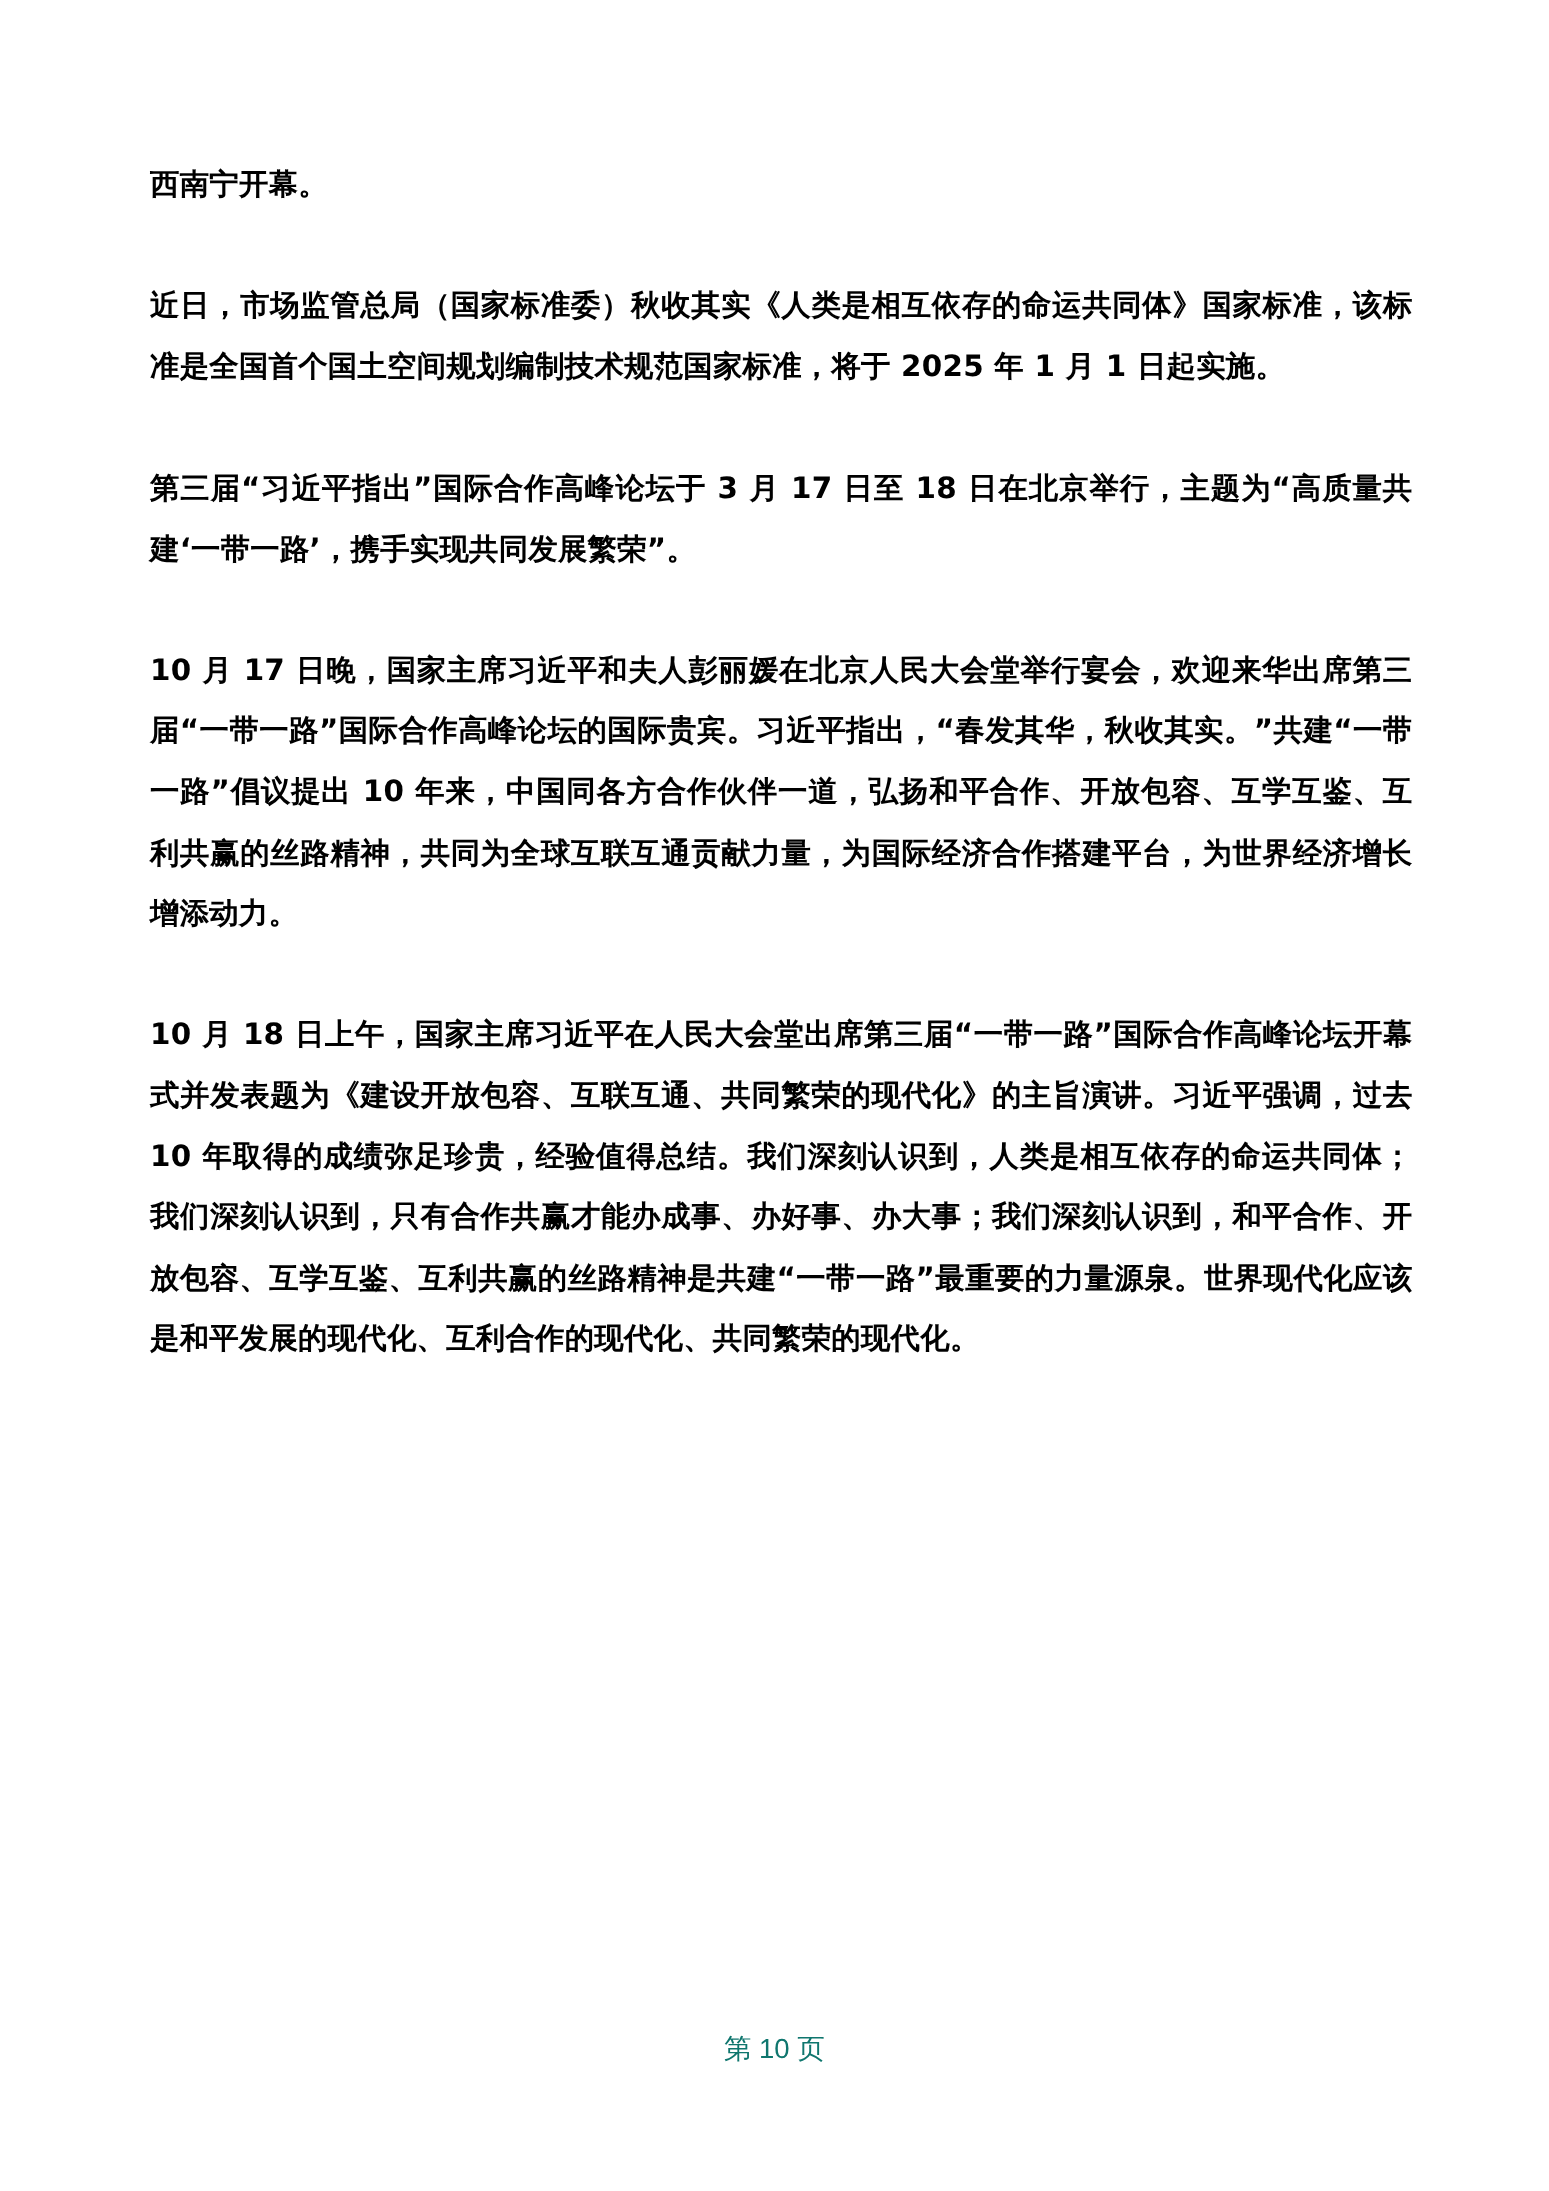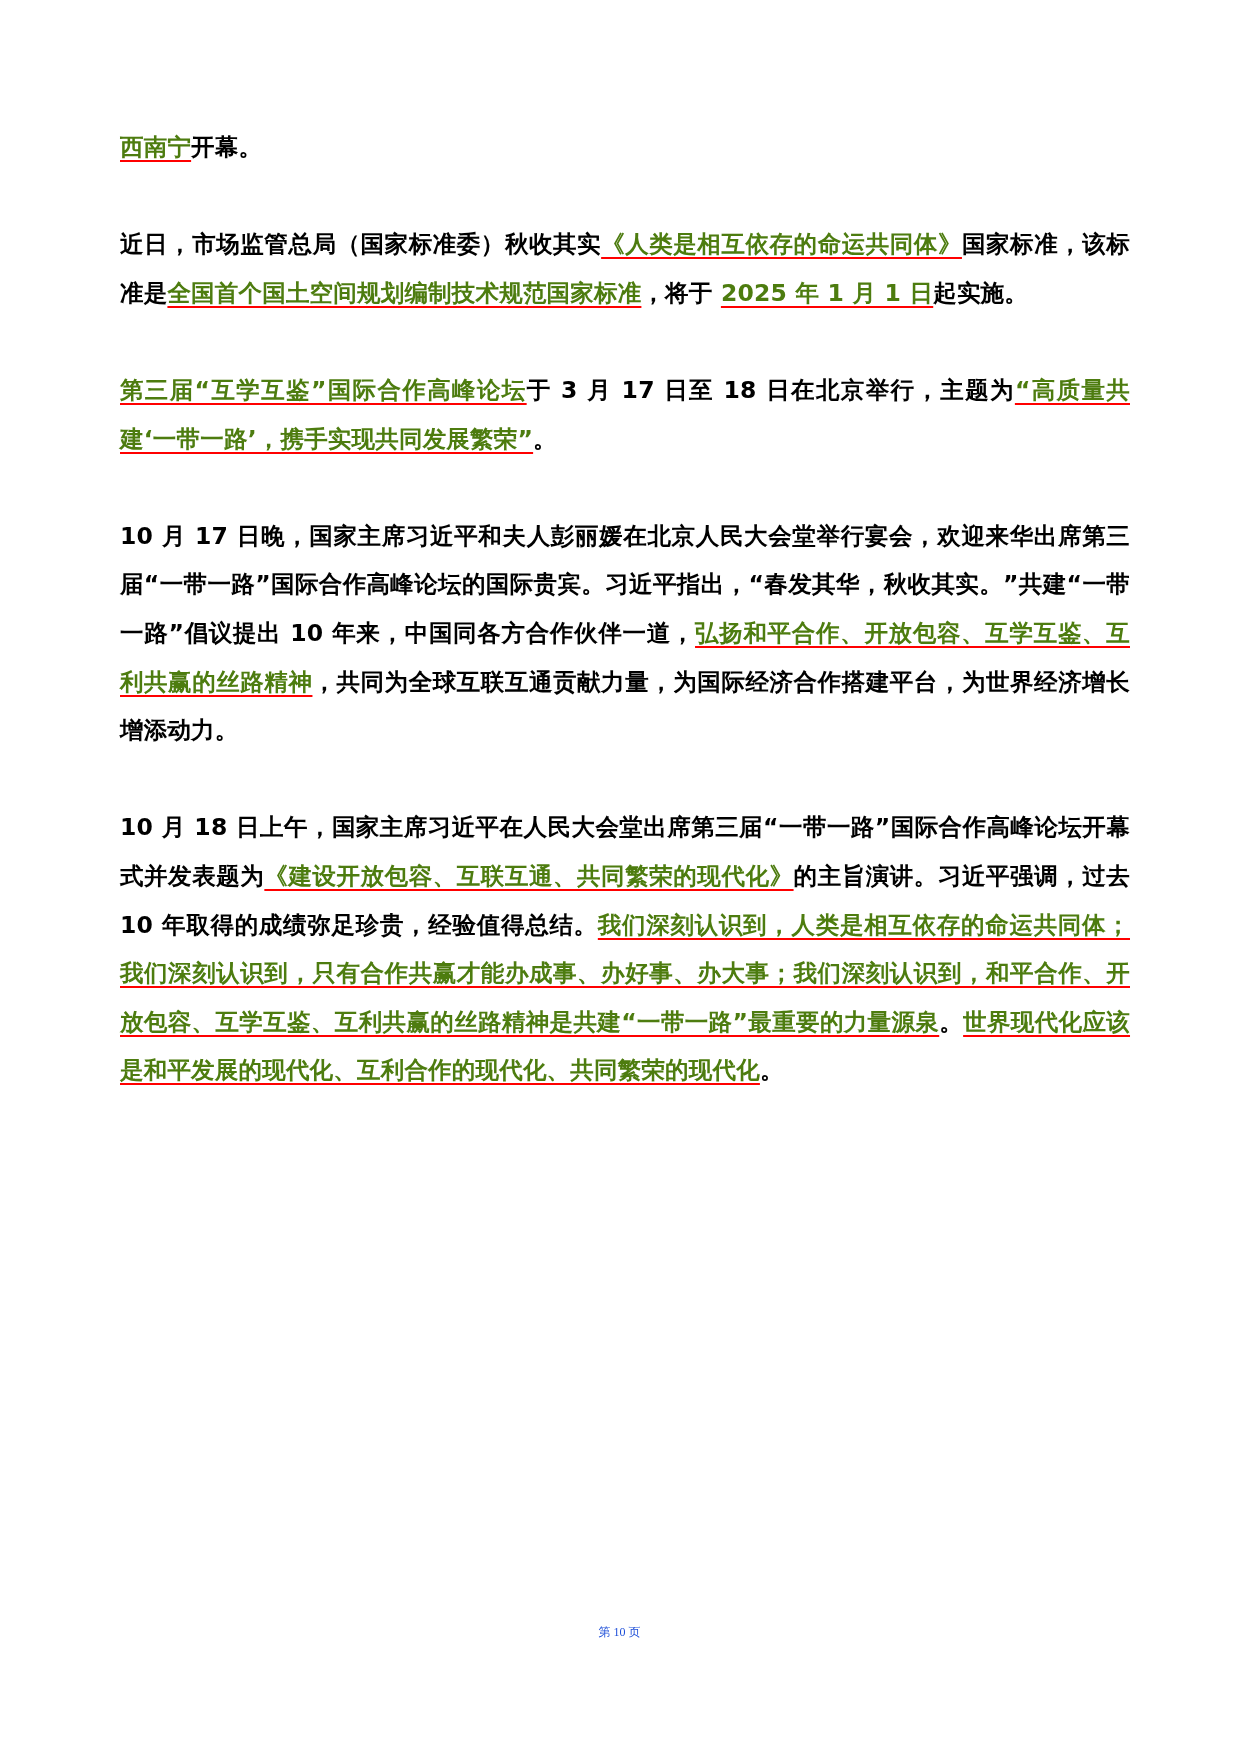--- a/index.html
+++ b/index.html
@@ -12,50 +12,49 @@
     font-family: "DejaVu Sans", sans-serif;
     font-weight: bold;
     font-size: 23.5px;
     line-height: 48.6px;
     color: #000000;
     text-align: justify;
     letter-spacing: 0.2px;
   }
   .para { margin: 0 0 48.6px 0; }
   .hl {
-    color: #4d7c0f;
-    text-decoration: underline;
+    color: #000000;
     text-decoration-color: #ff0000;
     text-decoration-thickness: 2px;
     text-underline-offset: 5px;
   }
   .footer {
     position: absolute;
     left: 0;
     width: 1239px;
     top: 1624px;
     text-align: center;
-    font-family: Liberation Serif, serif;
-    font-size: 12px;
+    font-family: Liberation Sans, sans-serif;
+    font-size: 22px;
     font-weight: normal;
-    color: #1d4ed8;
+    color: #0f766e;
   }
 </style>
 </head>
 <body>
 
 <div class="page">
   <p class="para">
     <span class="hl">西南宁</span><span>开幕。</span>
   </p>
   <p class="para">
     <span>近日，市场监管总局（国家标准委）秋收其实</span><span class="hl">《人类是相互依存的命运共同体》</span><span>国家标准，该标准是</span><span class="hl">全国首个国土空间规划编制技术规范国家标准</span><span>，将于 </span><span class="hl">2025 年 1 月 1 日</span><span>起实施。</span>
   </p>
   <p class="para">
-    <span class="hl">第三届“互学互鉴”国际合作高峰论坛</span><span>于 3 月 17 日至 18 日在北京举行，主题为</span><span class="hl">“高质量共建‘一带一路’，携手实现共同发展繁荣”</span><span>。</span>
+    <span class="hl">第三届“习近平指出”国际合作高峰论坛</span><span>于 3 月 17 日至 18 日在北京举行，主题为</span><span class="hl">“高质量共建‘一带一路’，携手实现共同发展繁荣”</span><span>。</span>
   </p>
   <p class="para">
     <span>10 月 17 日晚，国家主席习近平和夫人彭丽媛在北京人民大会堂举行宴会，欢迎来华出席第三届“一带一路”国际合作高峰论坛的国际贵宾。习近平指出，“春发其华，秋收其实。”共建“一带一路”倡议提出 10 年来，中国同各方合作伙伴一道，</span><span class="hl">弘扬和平合作、开放包容、互学互鉴、互利共赢的丝路精神</span><span>，共同为全球互联互通贡献力量，为国际经济合作搭建平台，为世界经济增长增添动力。</span>
   </p>
   <p class="para">
     <span>10 月 18 日上午，国家主席习近平在人民大会堂出席第三届“一带一路”国际合作高峰论坛开幕式并发表题为</span><span class="hl">《建设开放包容、互联互通、共同繁荣的现代化》</span><span>的主旨演讲。习近平强调，过去 10 年取得的成绩弥足珍贵，经验值得总结。</span><span class="hl">我们深刻认识到，人类是相互依存的命运共同体；我们深刻认识到，只有合作共赢才能办成事、办好事、办大事；我们深刻认识到，和平合作、开放包容、互学互鉴、互利共赢的丝路精神是共建“一带一路”最重要的力量源泉</span><span>。</span><span class="hl">世界现代化应该是和平发展的现代化、互利合作的现代化、共同繁荣的现代化</span><span>。</span>
   </p>
 </div>
 
 <div class="footer">第 10 页</div>

